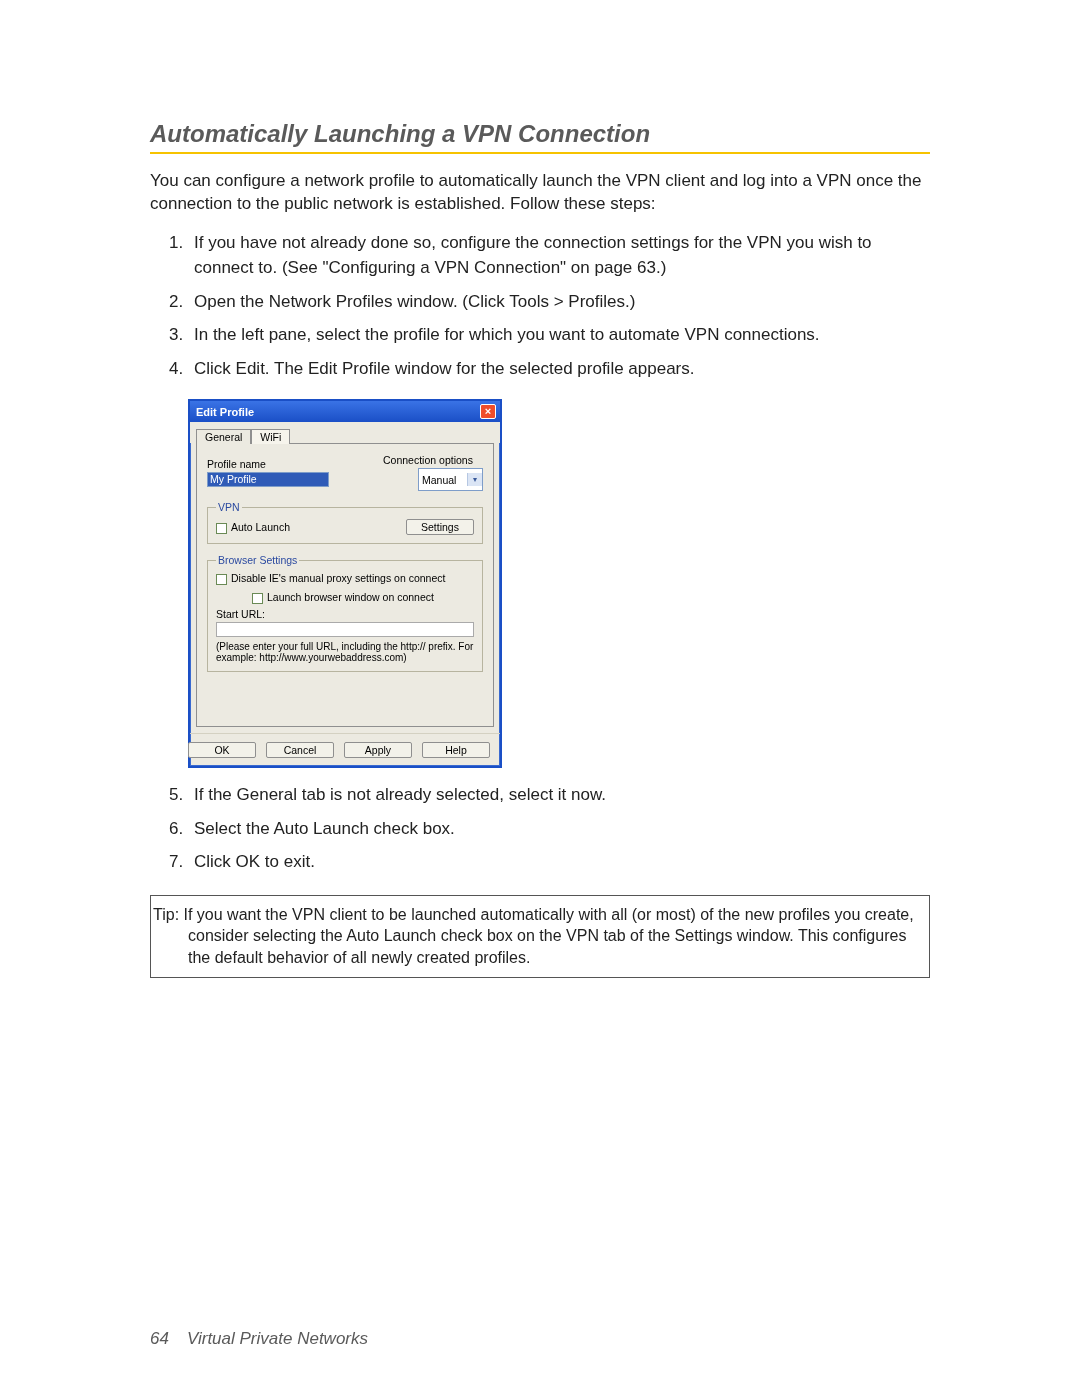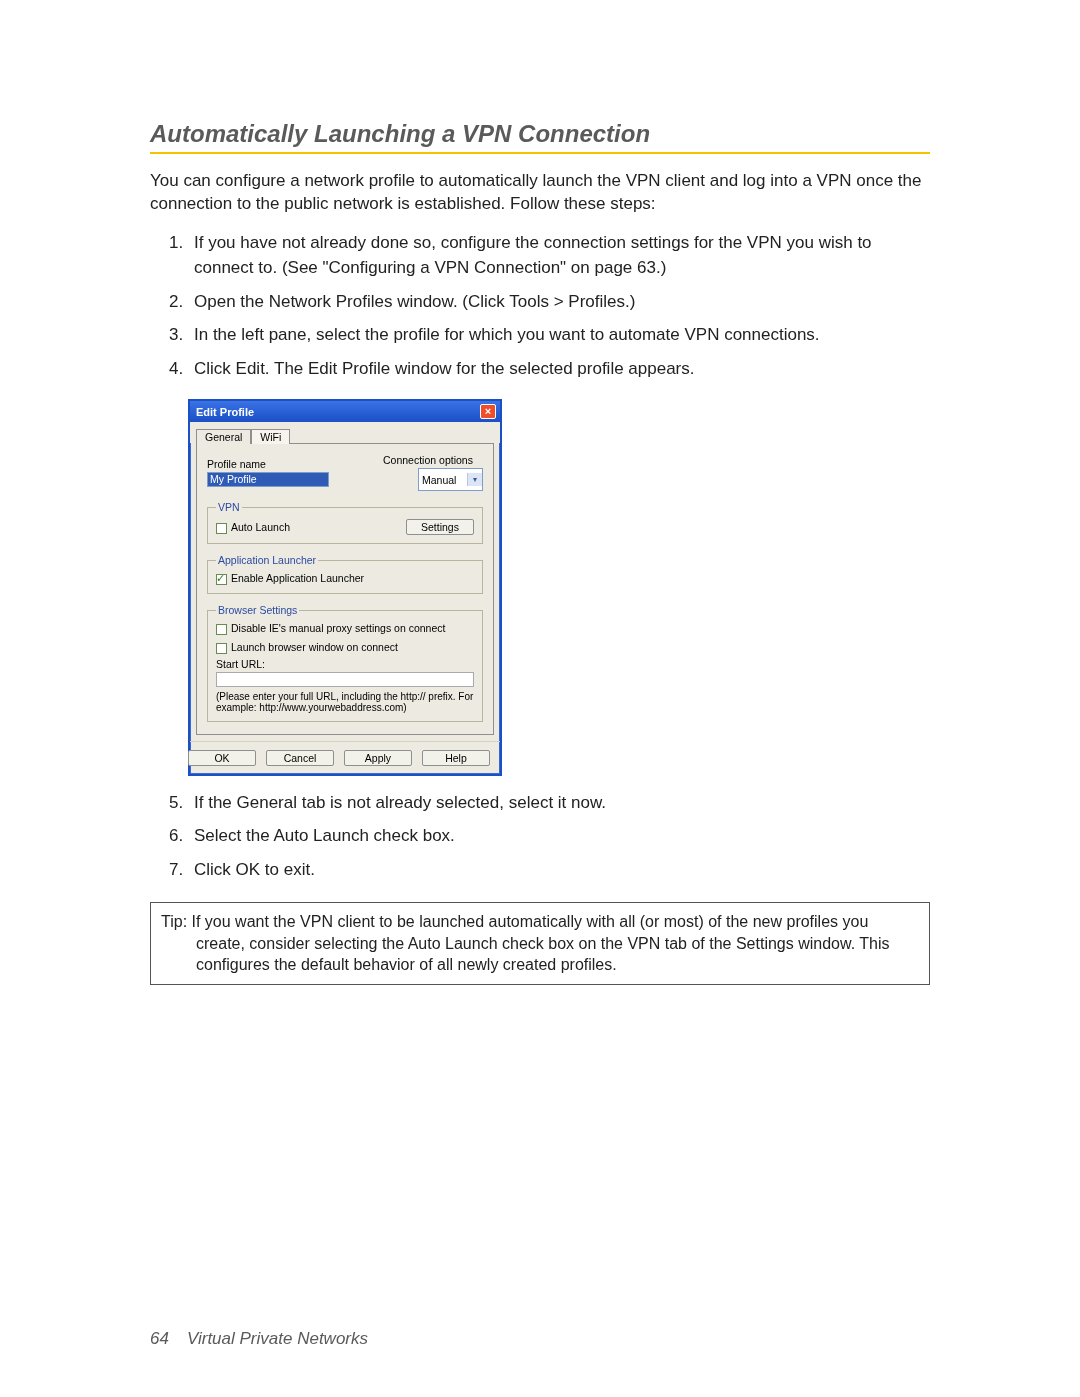--- a/index.html
+++ b/index.html
@@ -193,21 +193,21 @@
     display: flex;
     justify-content: flex-end;
     gap: 10px;
     padding: 8px 10px;
     border-top: 1px solid #d4d1c2;
   }
 
   
   .tip {
     border: 1px solid #555;
-    padding: 8px 10px;
+    padding: 8px 2px;
     font-size: 16px;
     line-height: 1.35;
     margin-top: 20px;
   }
   .tip .indent {
     display: block;
     padding-left: 35px;
     text-indent: -35px;
   }
 
@@ -270,29 +270,25 @@
         <fieldset>
           <legend>VPN</legend>
           <div class="row" style="align-items:center;">
             <span>
               <span class="chk"></span><span>Auto Launch</span>
             </span>
             <span class="winbtn">Settings</span>
           </div>
         </fieldset>
 
-        <fieldset>
-          <legend>Application Launcher</legend>
-          <span class="chk checked"></span><span>Enable Application Launcher</span>
-        </fieldset>
 
         <fieldset>
           <legend>Browser Settings</legend>
           <div><span class="chk"></span><span>Disable IE's manual proxy settings on connect</span></div>
-          <div style="margin-top:6px;"><span class="chk"></span><span>Launch browser window on connect</span></div>
+          <div style="margin-top:6px;margin-left:36px;"><span class="chk"></span><span>Launch browser window on connect</span></div>
           <div style="margin-top:4px;">Start URL:</div>
           <div class="txtfull"></div>
           <div class="hint" style="margin-top:4px;">(Please enter your full URL, including the http:// prefix. For example: http://www.yourwebaddress.com)</div>
         </fieldset>
       </div>
       <div class="btnrow">
         <span class="winbtn">OK</span>
         <span class="winbtn">Cancel</span>
         <span class="winbtn">Apply</span>
         <span class="winbtn">Help</span>

